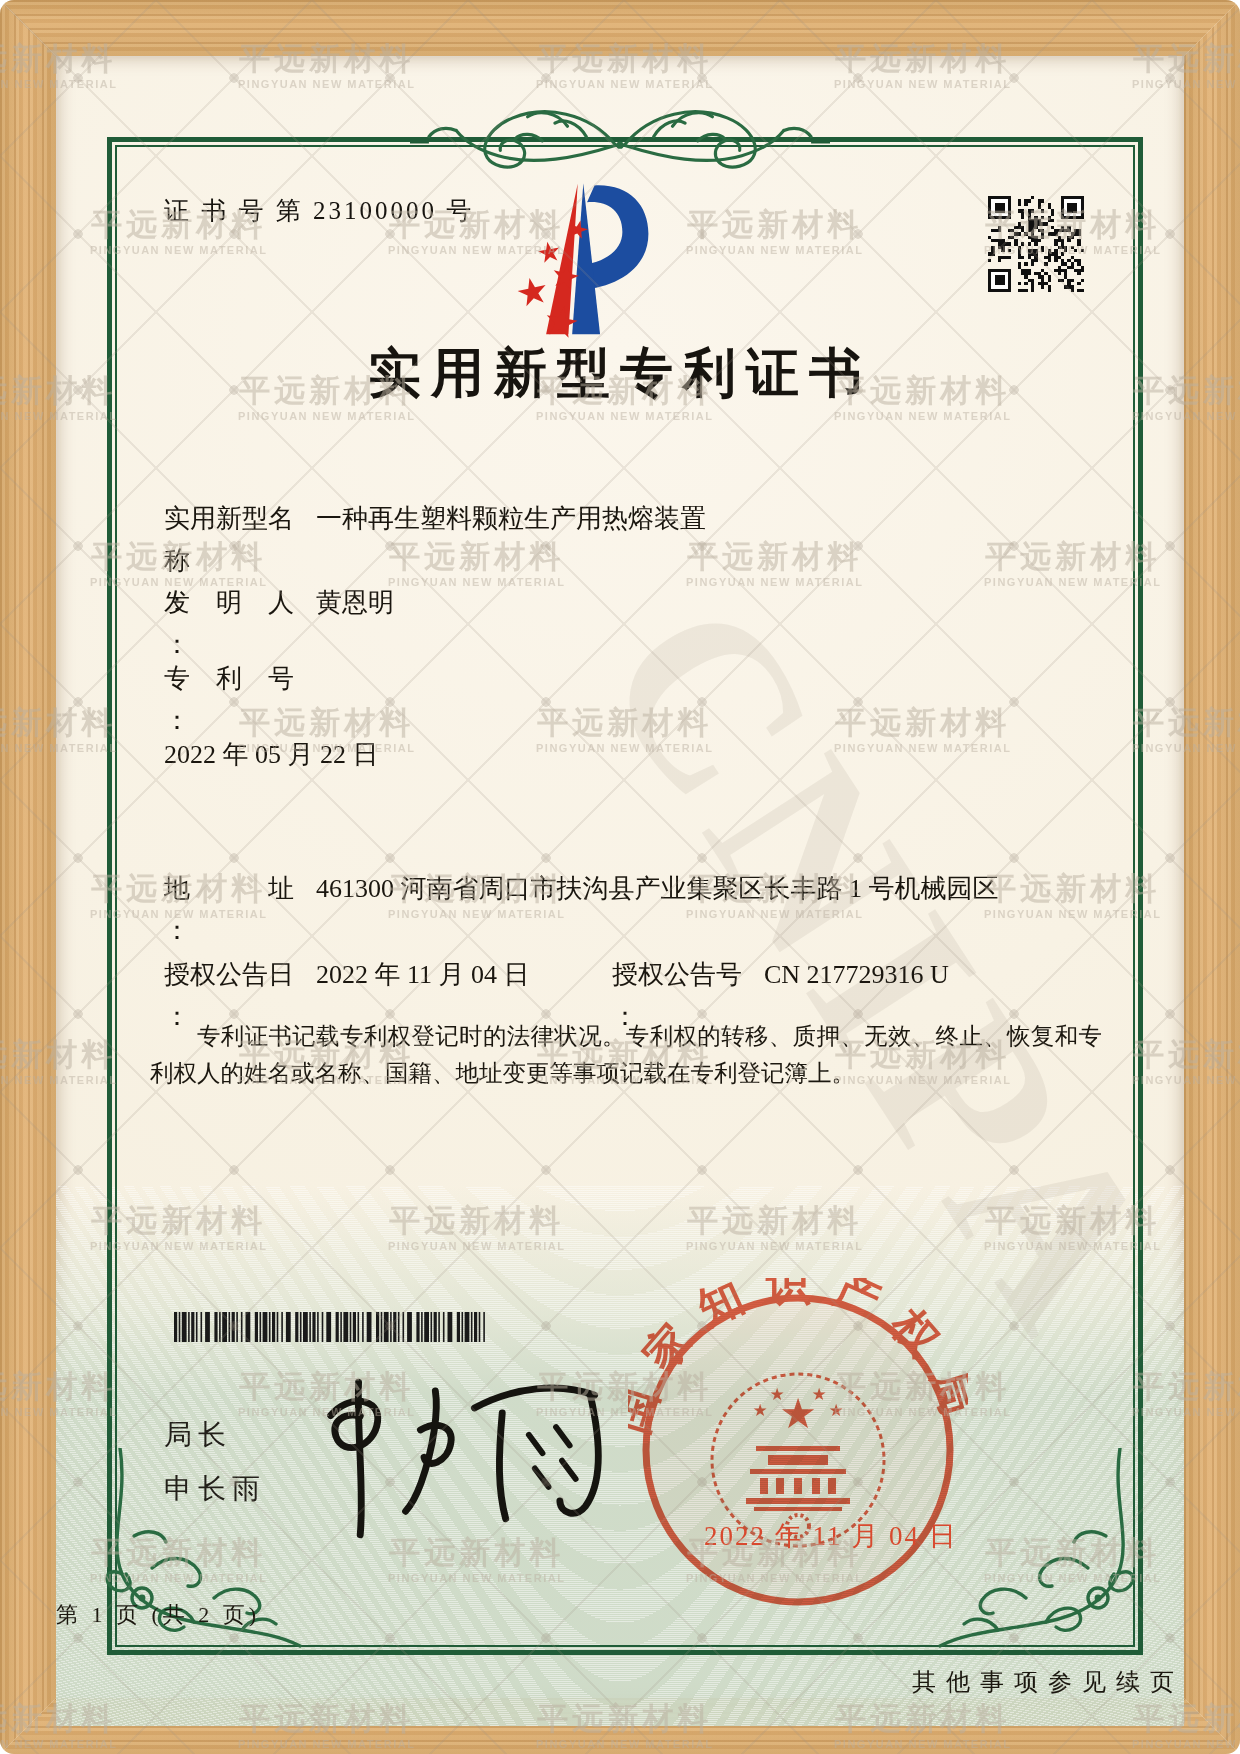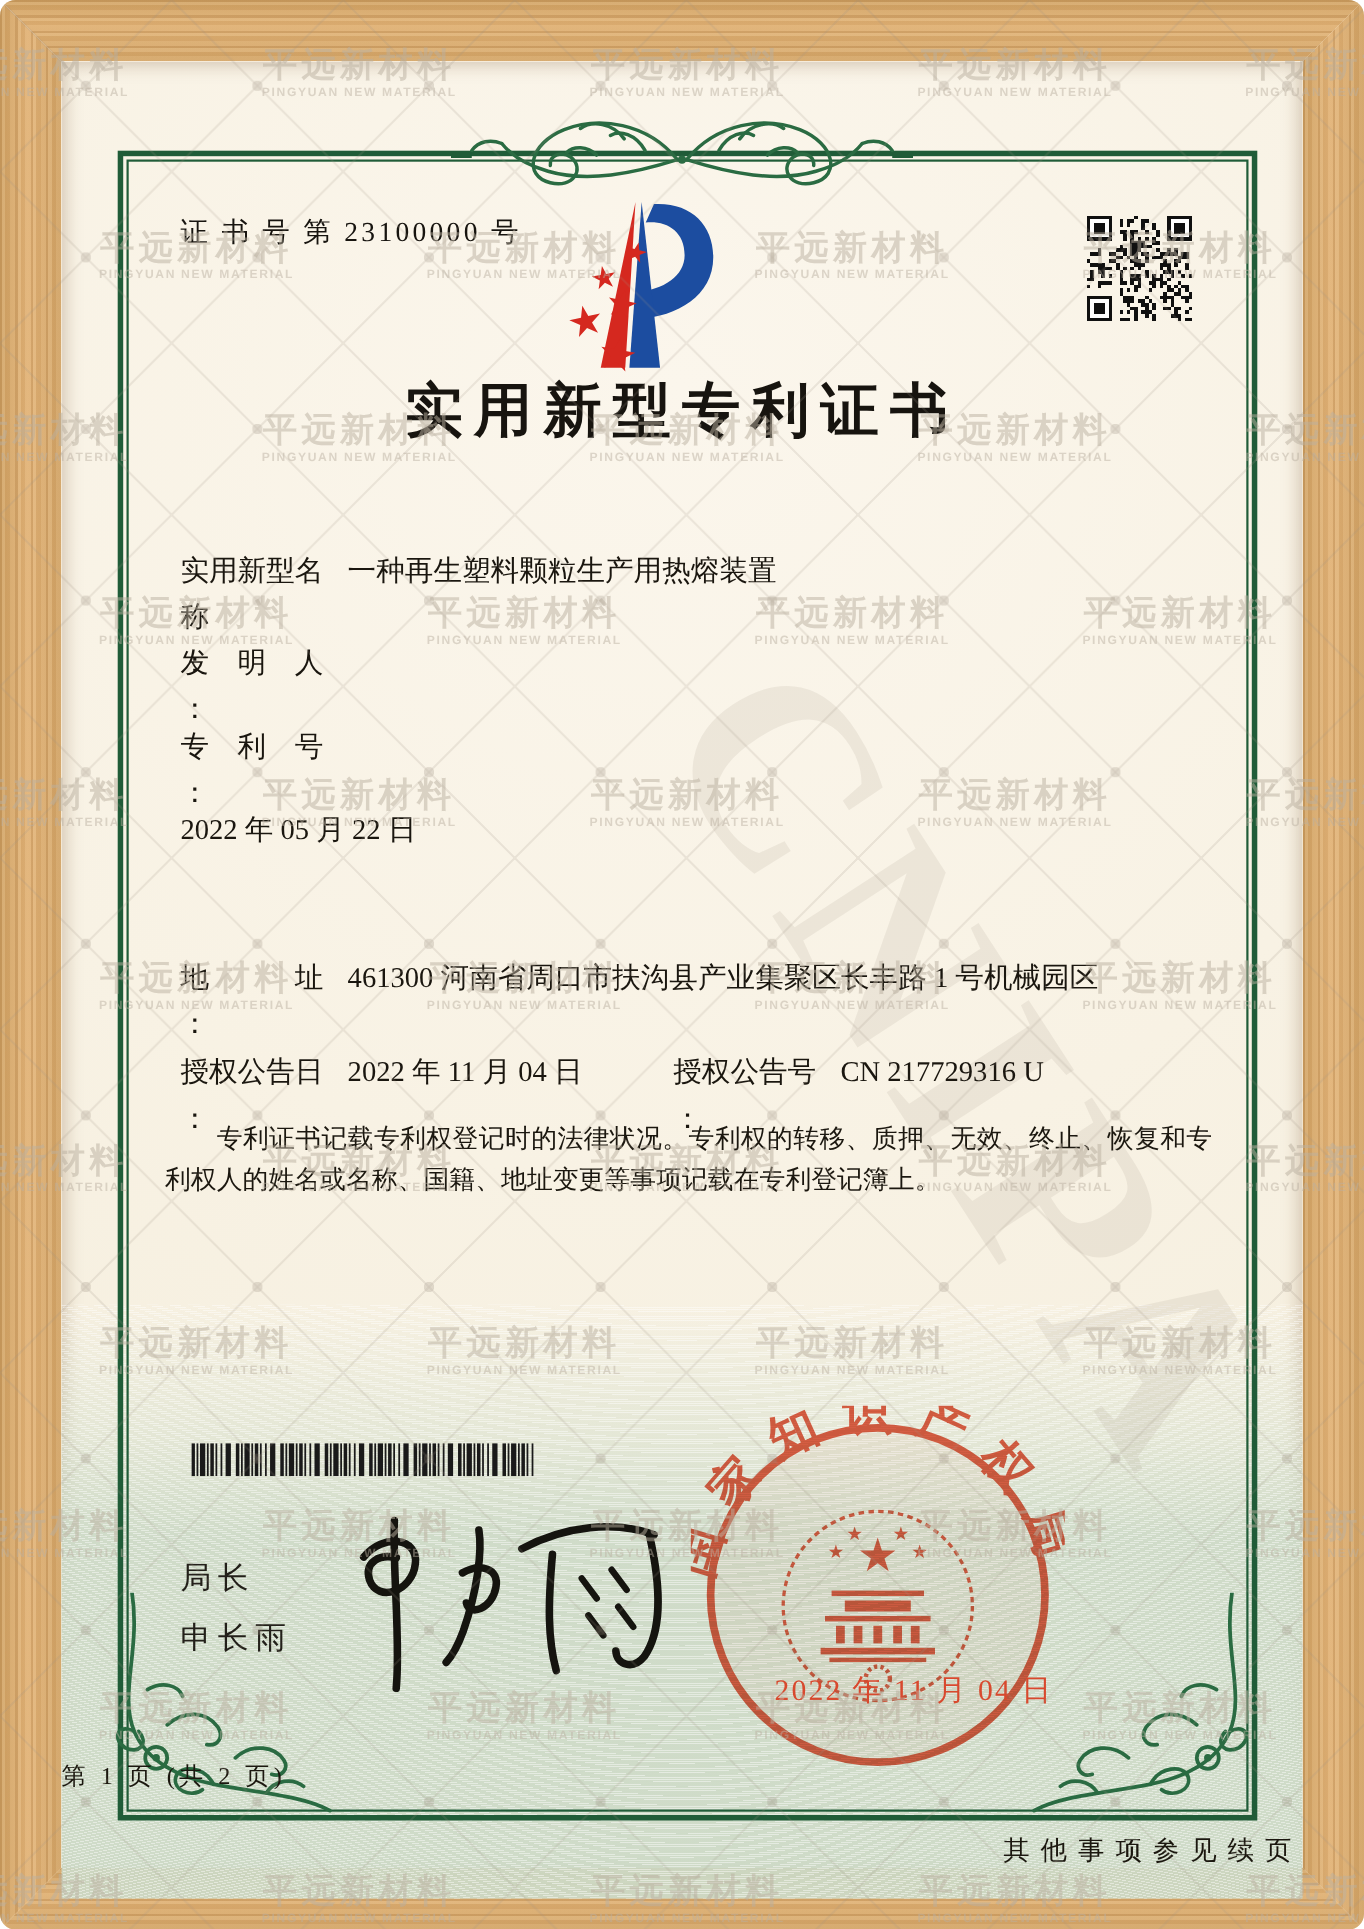--- a/index.html
+++ b/index.html
@@ -420,20 +420,21 @@
       </svg>
 
     <div class="title">实用新型专利证书</div>
 
     <div class="frow r0">
       <span class="flabel"><span class="jt">实用新型名称</span><span>：</span></span>
       <span class="fvalue">一种再生塑料颗粒生产用热熔装置</span>
     </div>
     <div class="frow r1">
       <span class="flabel"><span class="jt">发明人</span><span>：</span></span>
+      <span class="fvalue">黄恩明</span>
     </div>
     <div class="frow r2">
       <span class="flabel"><span class="jt">专利号</span><span>：</span></span>
     </div>
     <div class="frow r3">
       <span class="fvalue">2022 年 05 月 22 日</span>
     </div>
     <div class="frow r5">
       <span class="flabel"><span class="jt">地址</span><span>：</span></span>
       <span class="fvalue">461300 河南省周口市扶沟县产业集聚区长丰路 1 号机械园区</span>

